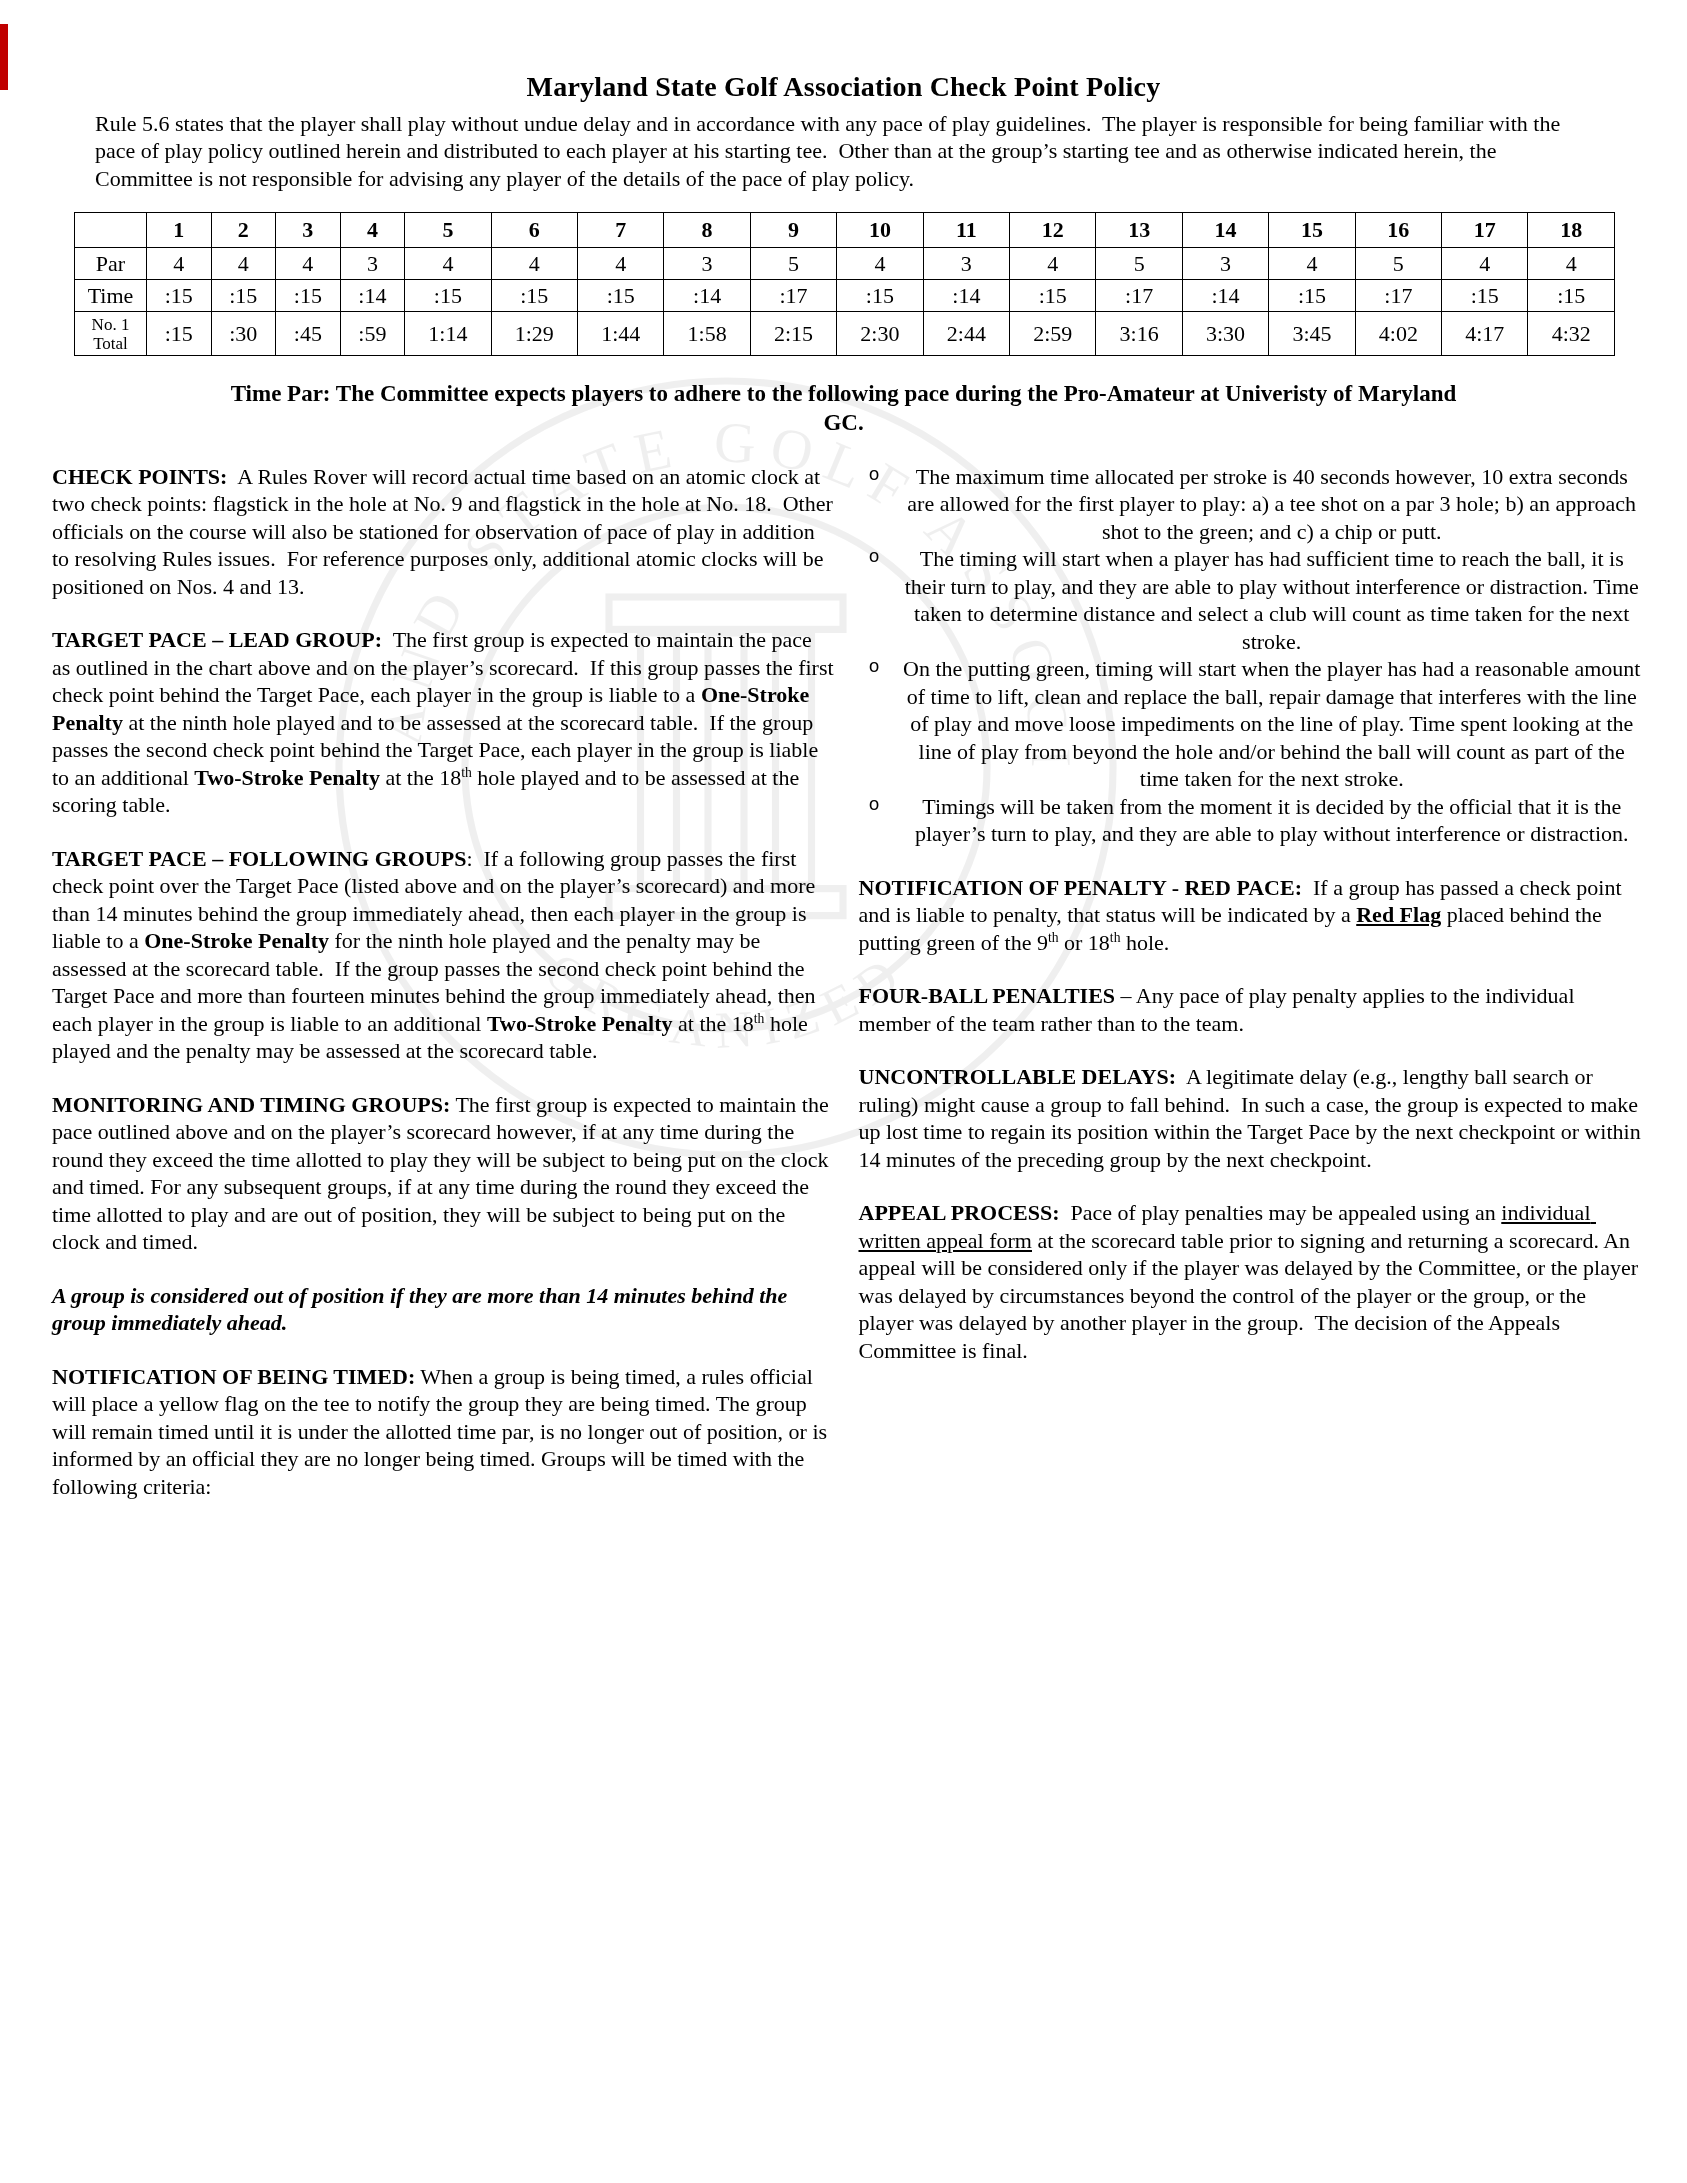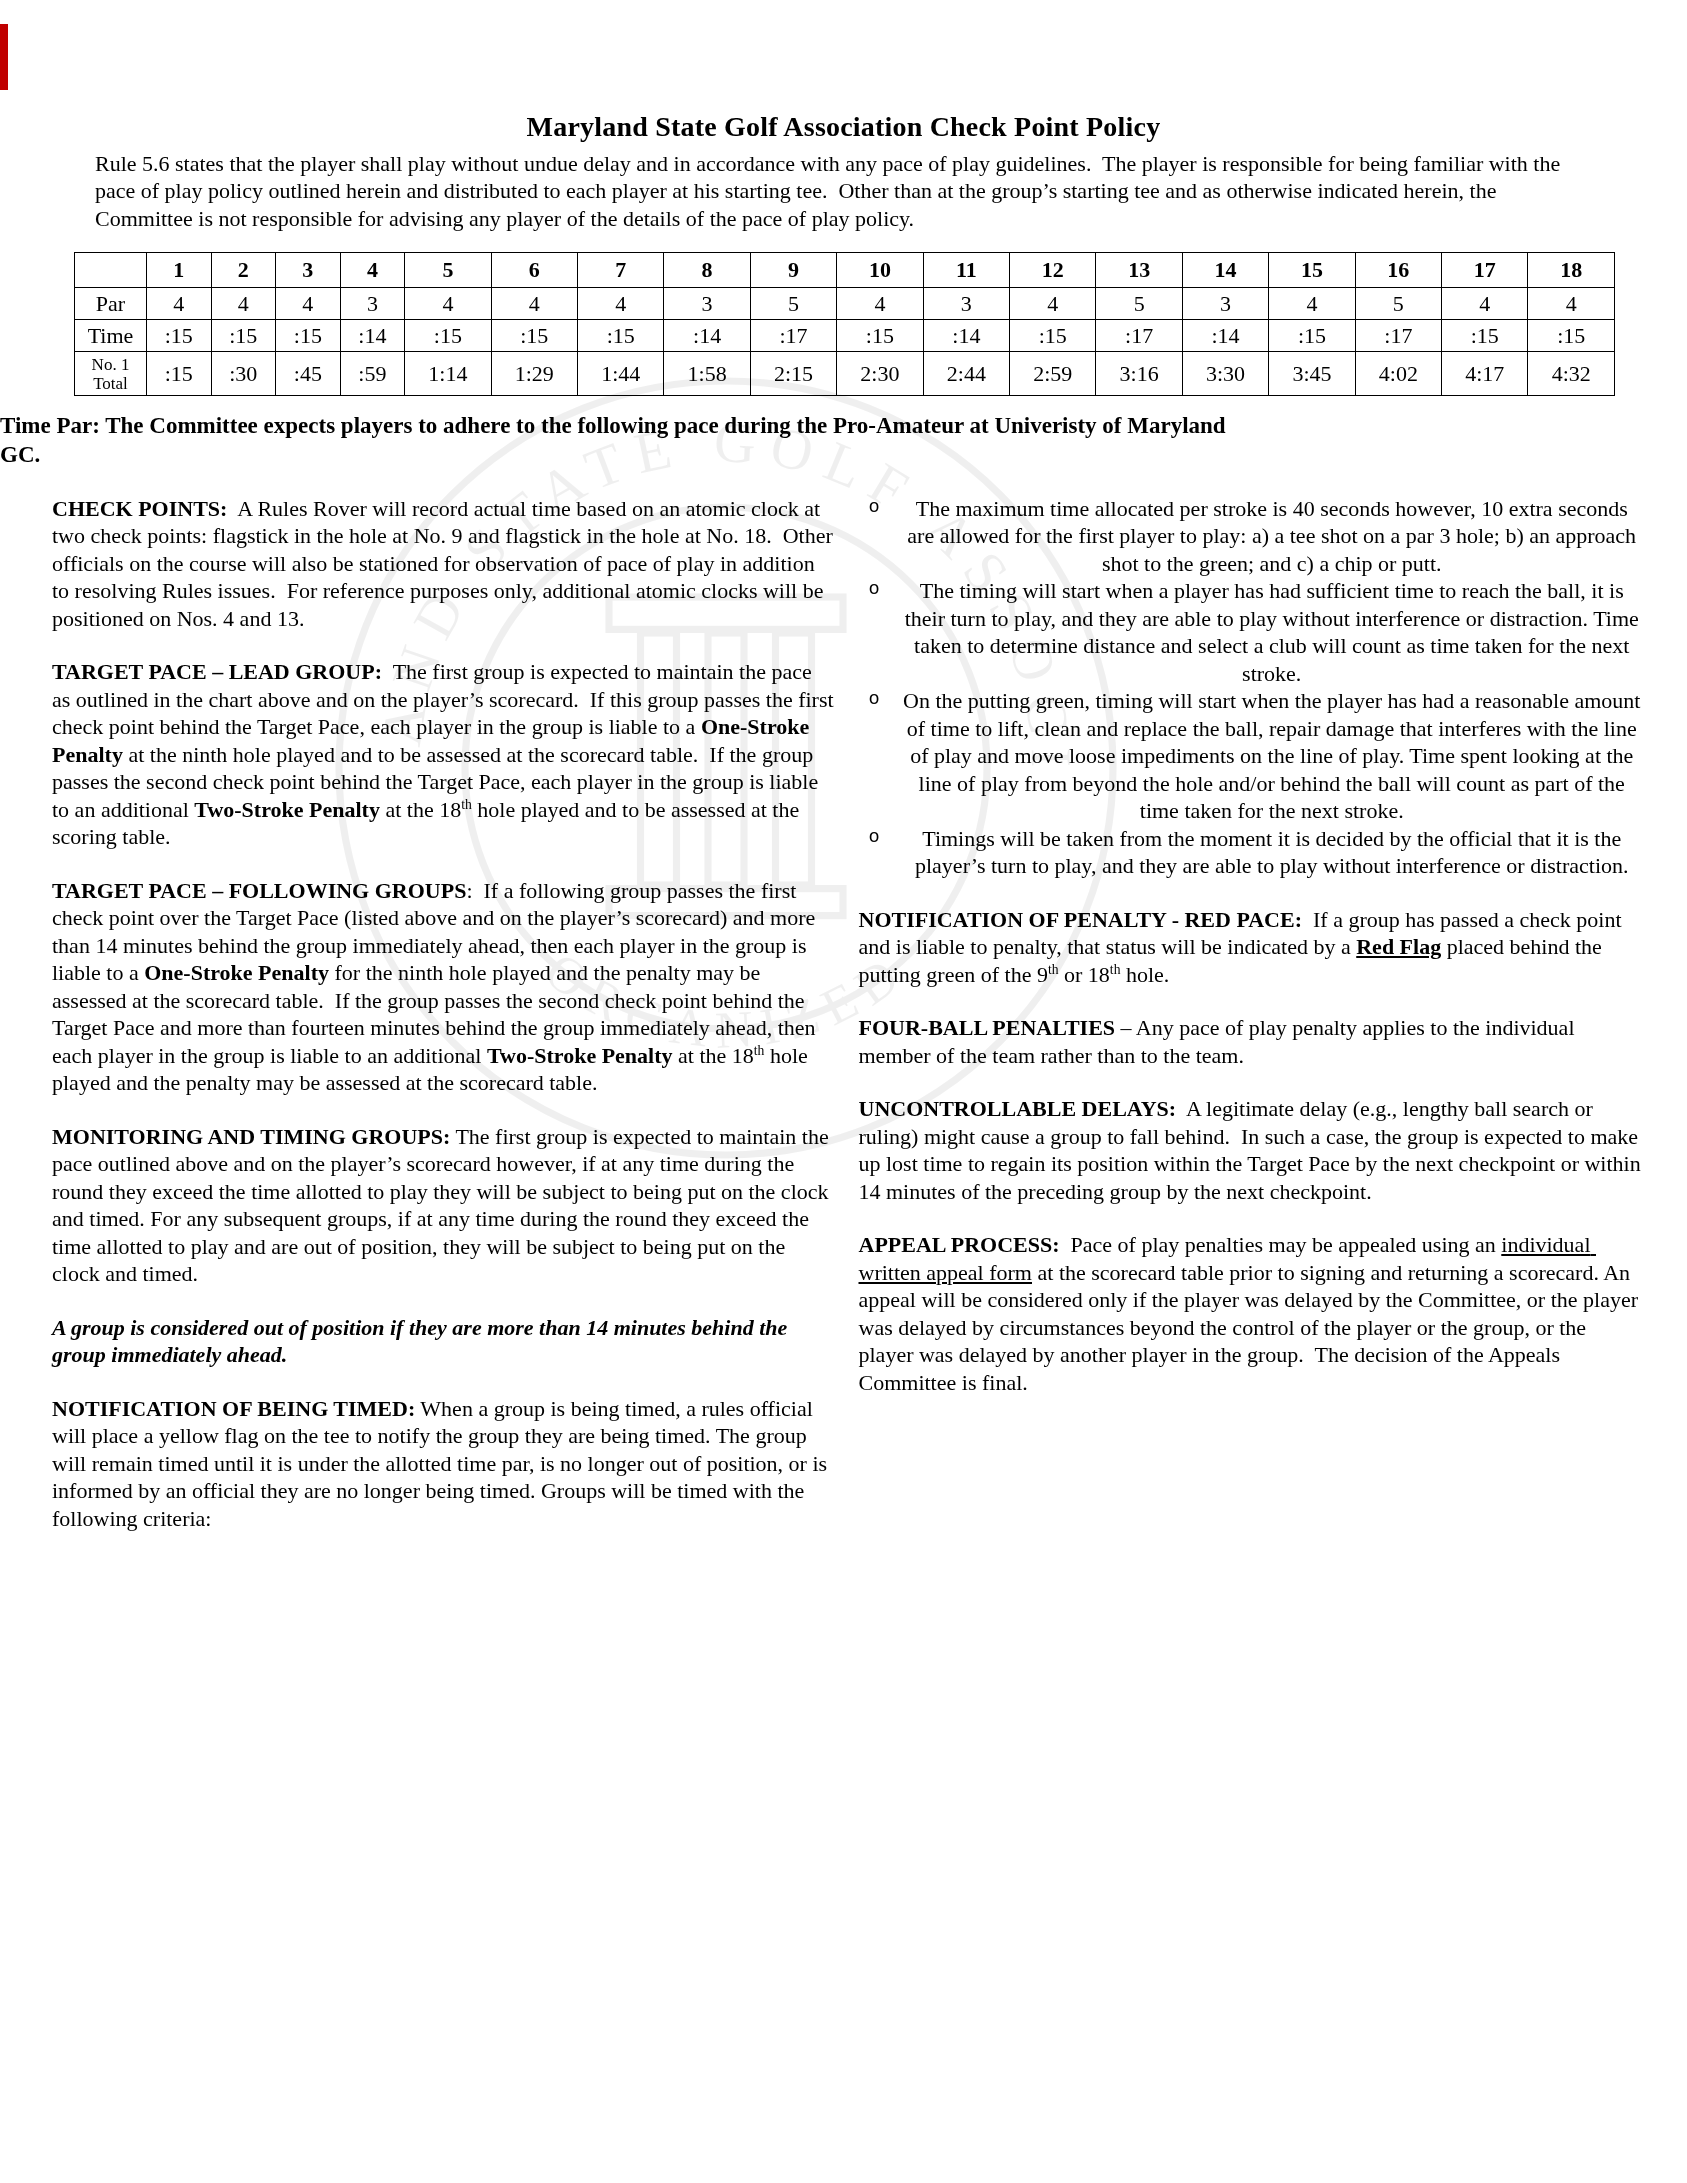--- a/index.html
+++ b/index.html
@@ -21,21 +21,21 @@
     background:#c00000;
   }
   .watermark {
     position:absolute;
     left:321px; top:363px;
     width:810px; height:810px;
     opacity:0.06;
     z-index:0;
     pointer-events:none;
   }
-  .content { position:relative; z-index:1; padding-top:111px; }
+  .content { position:relative; z-index:1; padding-top:71px; }
   .title {
     text-align:center;
     font-size:28px;
     font-weight:bold;
     letter-spacing:0.2px;
   }
   .intro {
     margin:6.7px 91px 0 95px;
     font-size:22px;
     line-height:1.25;
@@ -51,22 +51,22 @@
   table.pace td {
     border:1.7px solid #000;
     text-align:center;
     padding:2.5px 1.7px;
     vertical-align:middle;
   }
   table.pace .head-cell { font-weight:bold; height:35px; }
   table.pace .label-cell { width:72px; }
   table.pace .small-label { font-size:17px; line-height:1.12; }
   .caption {
-    margin-top:16px;
-    text-align:left;
+    margin-top:24px;
+    text-align:center;
     font-weight:bold;
     font-size:23px;
     line-height:1.25;
   }
   .columns {
     display:flex;
     gap:24px;
     padding:25px 46px 0 52px;
   }
   .col { flex:1; font-size:22px; line-height:1.25; min-width:0; }

